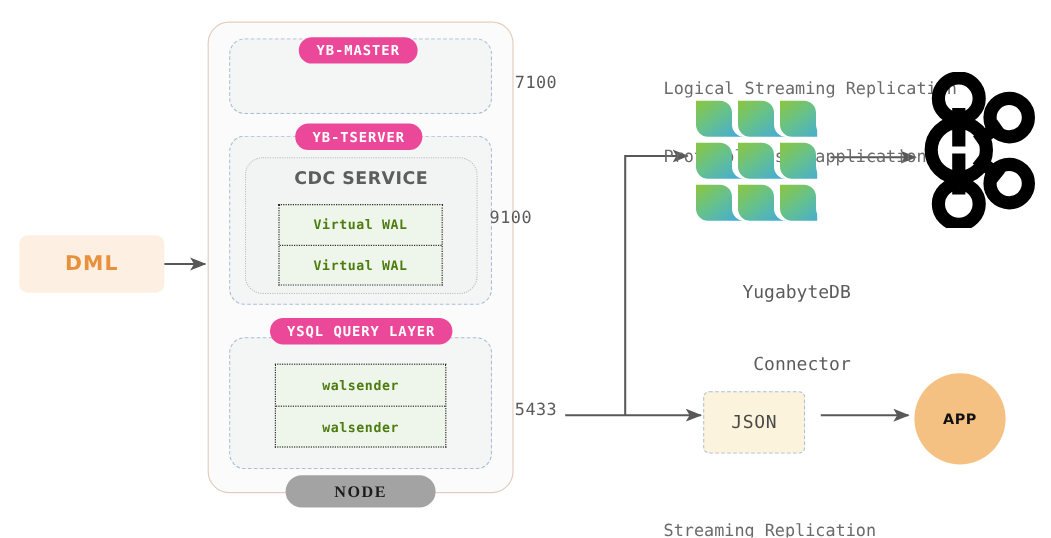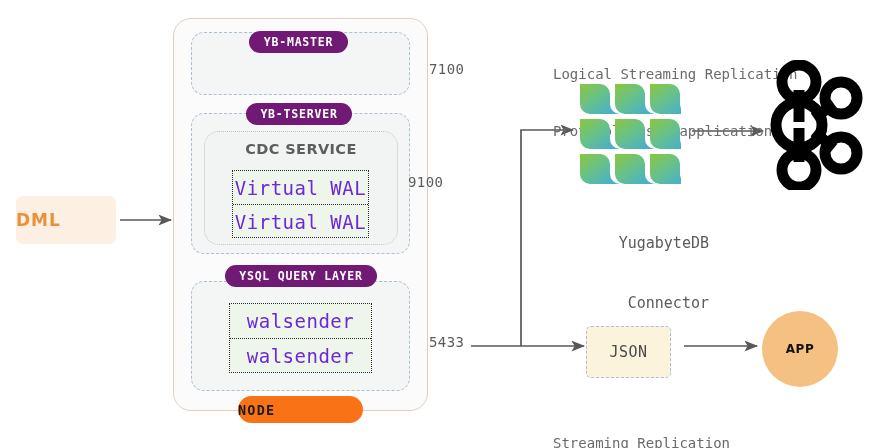--- a/index.html
+++ b/index.html
@@ -9,58 +9,58 @@
     font-family:"DejaVu Sans Mono", monospace;
     overflow:hidden;
   }
   #stage{position:relative;width:876px;height:448px;}
 
   
   .abs{position:absolute;box-sizing:border-box;}
 
   
   .dml-box{
-    left:16px;top:196px;width:100px;height:48px;
+    left:16px;top:196px;width:121px;height:48px;
     background:#FDF0E3;border-radius:7px;
-    display:flex;align-items:center;justify-content:flex-start;
+    display:flex;align-items:center;justify-content:center;
   }
   .dml-label{
     font-family:"DejaVu Sans", sans-serif;
     font-size:17px;font-weight:bold;color:#E8913C;letter-spacing:1px;
   }
 
   
   .node-outer{
     left:173px;top:18px;width:255px;height:393px;
     background:#FBFBFB;
     border:1.6px solid #E4CDBC;
     border-radius:18px;
   }
   .node-pill{
     left:238px;top:396px;width:125px;height:27px;
-    background:#f97316;border-radius:14px;
-    display:flex;align-items:center;justify-content:flex-start;
+    background:#a3a3a3;border-radius:14px;
+    display:flex;align-items:center;justify-content:center;font-family:Liberation Serif, serif;
   }
   .node-pill span{
     font-size:13.5px;font-weight:bold;color:#1b1b1b;letter-spacing:1.2px;
   }
 
   
   .dash-sec{
     border:1.6px dashed #A9BFD4;
     border-radius:13px;
     background:#F4F5F5;
   }
   .sec-master{left:191px;top:32px;width:219px;height:63px;}
   .sec-tserver{left:191px;top:113px;width:219px;height:141px;}
   .sec-ysql{left:191px;top:281px;width:219px;height:110px;}
 
   
   .opill{
-    background:#701a75;border-radius:12px;height:22px;
+    background:#ec4899;border-radius:12px;height:22px;
     display:flex;align-items:center;justify-content:center;
     color:#ffffff;font-size:11.5px;font-weight:bold;letter-spacing:0.8px;
     white-space:nowrap;
   }
   .pill-master{left:249px;top:31px;width:99px;}
   .pill-tserver{left:246px;top:103px;width:106px;}
   .pill-ysql{left:225px;top:265px;width:152px;}
 
   
   .cdc-box{
@@ -75,21 +75,21 @@
     font-size:14.5px;font-weight:bold;color:#5D5D5D;letter-spacing:0.4px;
   }
 
   
   .stack{
     border:1.8px dotted #2b2b2b;
     background:#EEF5EA;
   }
   .stack-row{
     height:33px;display:flex;align-items:center;justify-content:center;
-    font-size:19px;font-weight:normal;color:#6d28d9;letter-spacing:0.5px;
+    font-size:11px;font-weight:bold;color:#4d7c0f;letter-spacing:0.5px;
     white-space:nowrap;
   }
   .stack-row.sep{border-top:1.8px dotted #2b2b2b;}
   .vwal-stack{left:232px;top:170px;width:137px;height:68px;}
   .wal-stack{left:229px;top:303px;width:143px;height:70px;}
   .wal-stack .stack-row{height:34px;}
 
   
   .port{
     font-size:14px;color:#5B5B5B;letter-spacing:0.4px;

